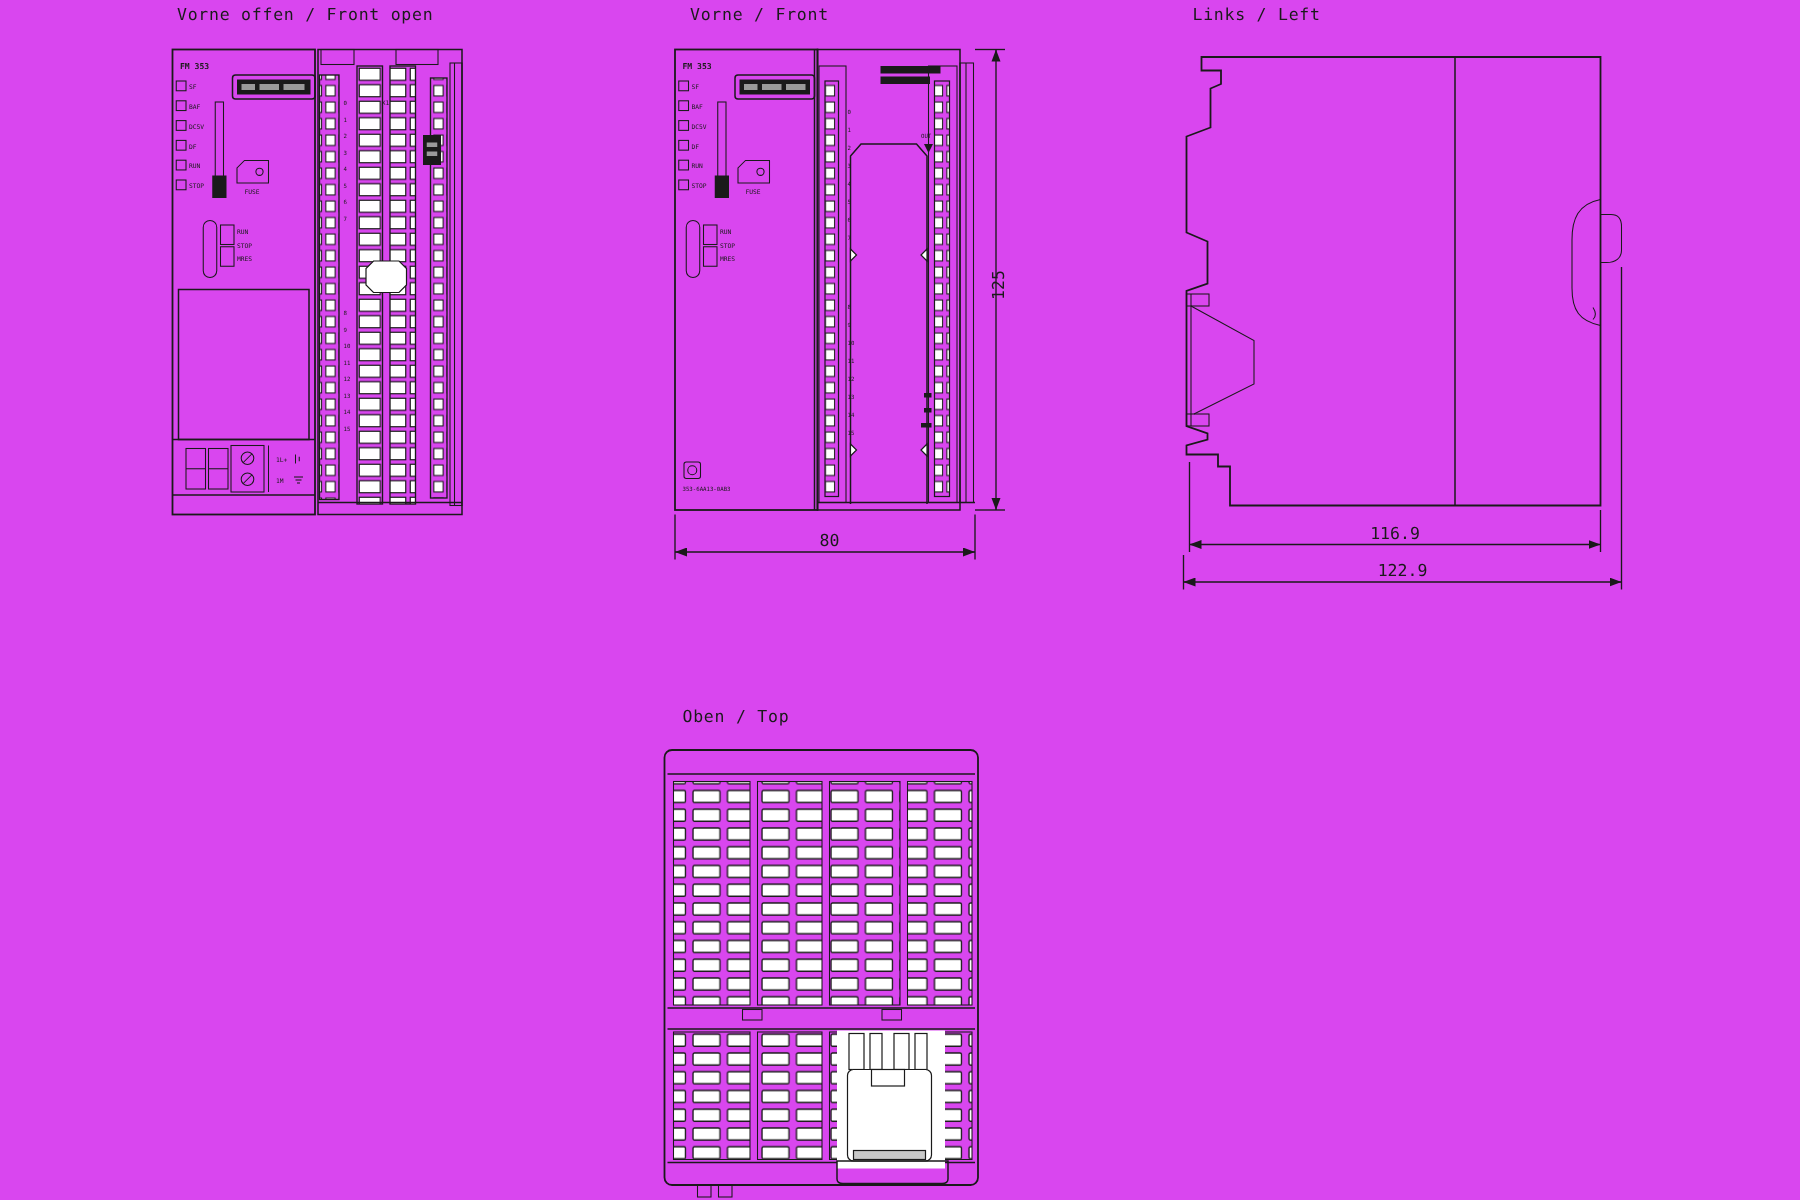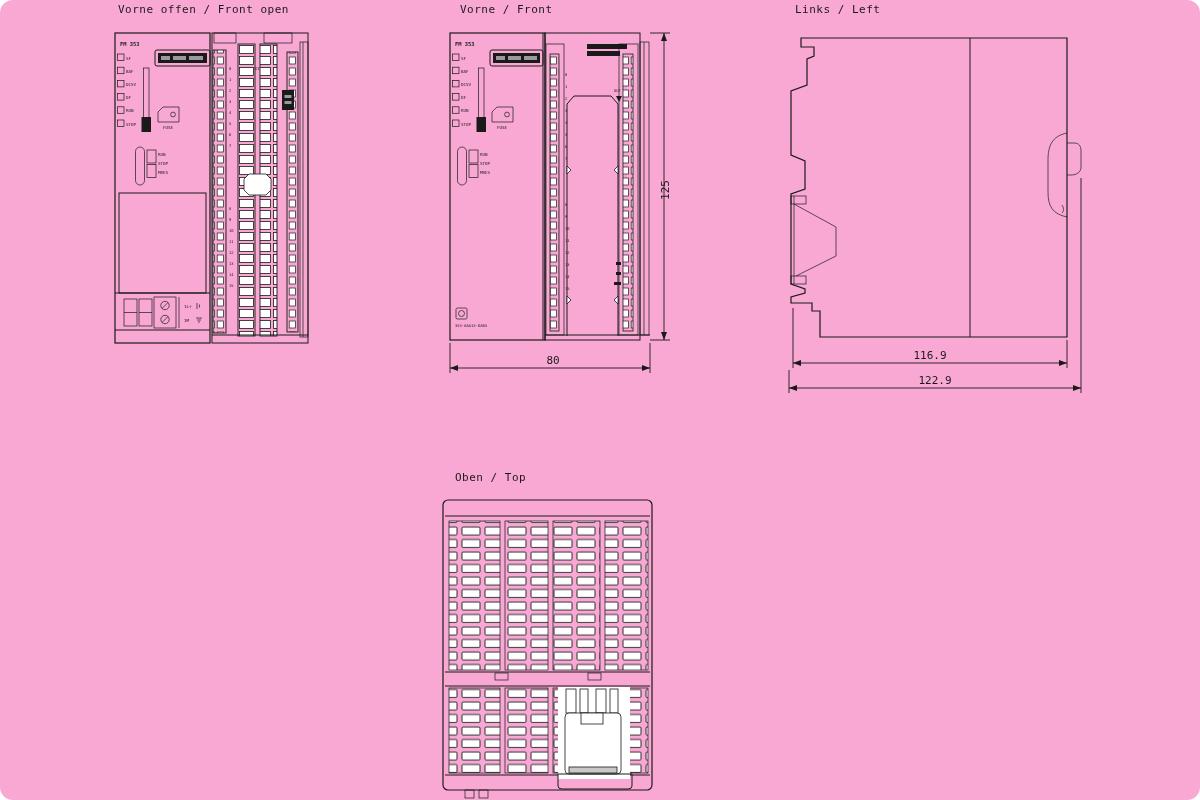--- a/index.html
+++ b/index.html
@@ -1,17 +1,17 @@
 <!DOCTYPE html>
 <html><head>
 <meta charset="utf-8">
 <style>
   html,body{margin:0;padding:0;background:#fff;}
-  #stage{position:relative;width:1200px;height:800px;background:#f9a8d4;overflow:hidden;
-         font-family:"DejaVu Sans Mono", monospace;border-radius:13px;}
+  #stage{position:relative;width:1200px;height:800px;background:#d946ef;overflow:hidden;
+         font-family:"DejaVu Sans Mono", monospace;}
   svg{position:absolute;left:0;top:0;}
   text{fill:#1a1a1a;}
   .t-title{font-size:11px;letter-spacing:0.5px;}
   .t-dim{font-size:11px;}
   .t-tiny{font-size:4.2px;}
   .t-micro{font-size:3.8px;}
   .t-model{font-size:5.4px;font-weight:bold;}
   .ln{stroke:#1a1a1a;stroke-width:1;fill:none;}
   .ln2{stroke:#1a1a1a;stroke-width:1.2;fill:none;}
   .fine{stroke:#1a1a1a;stroke-width:0.7;fill:none;}

